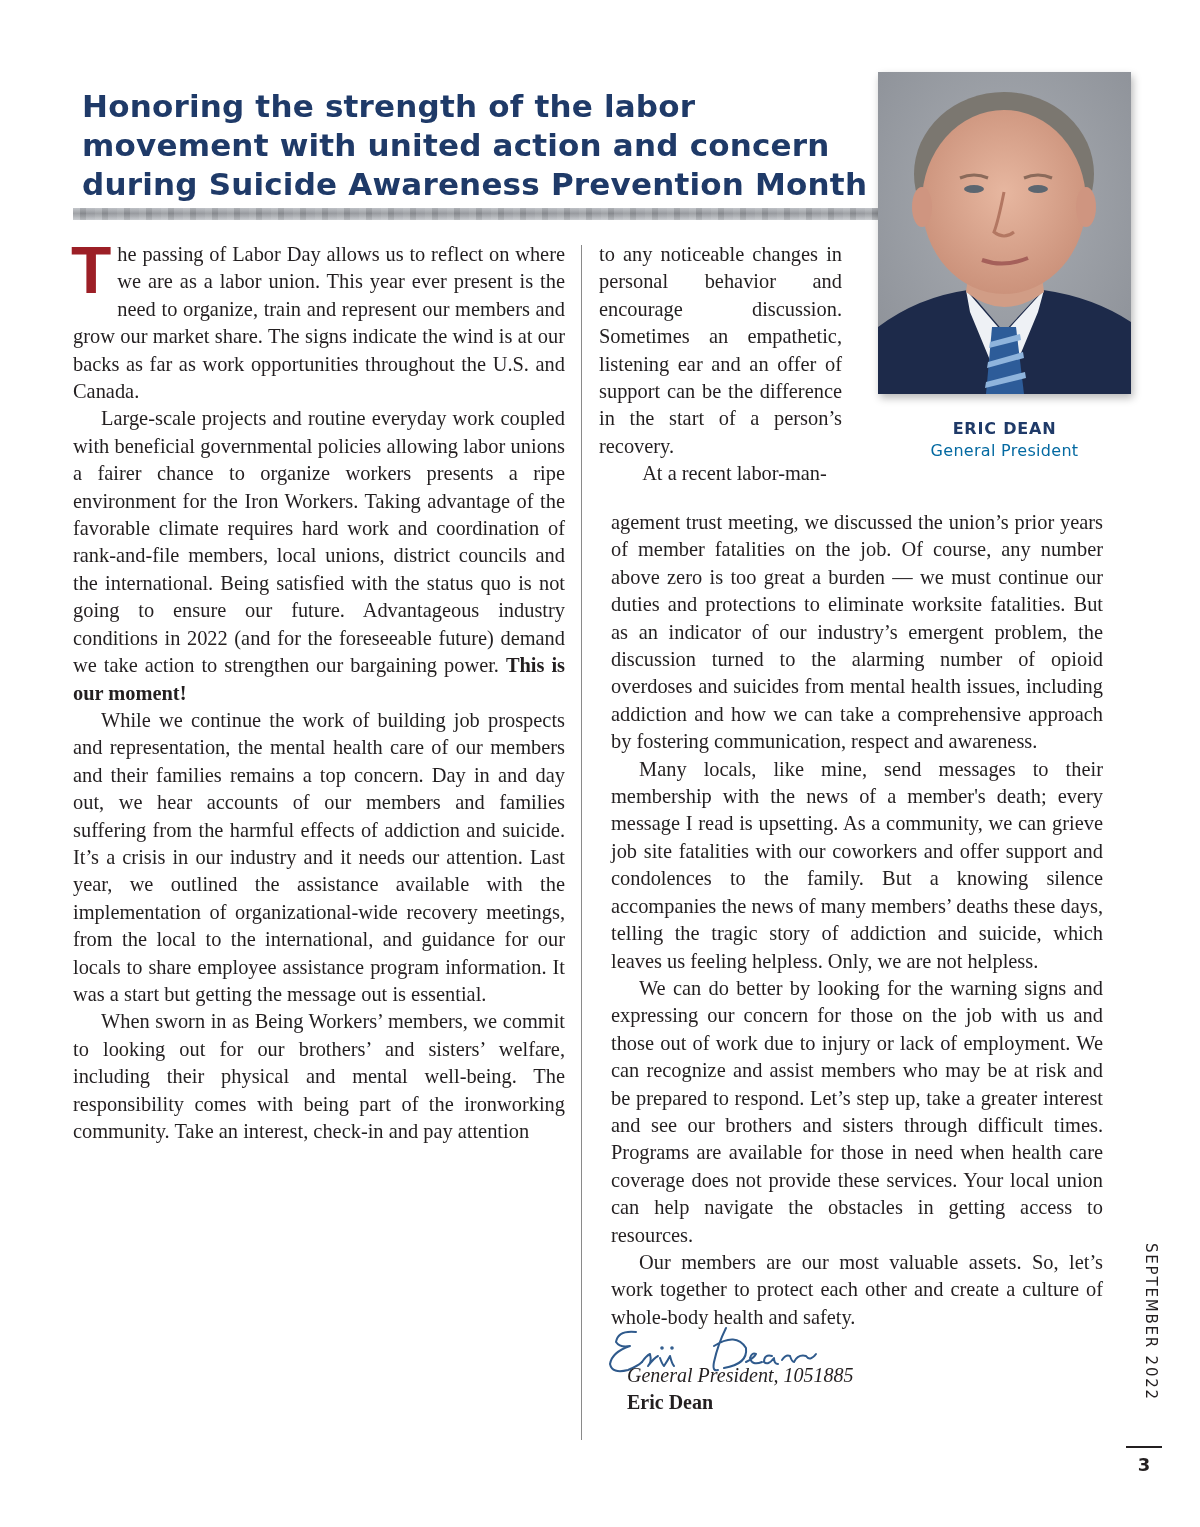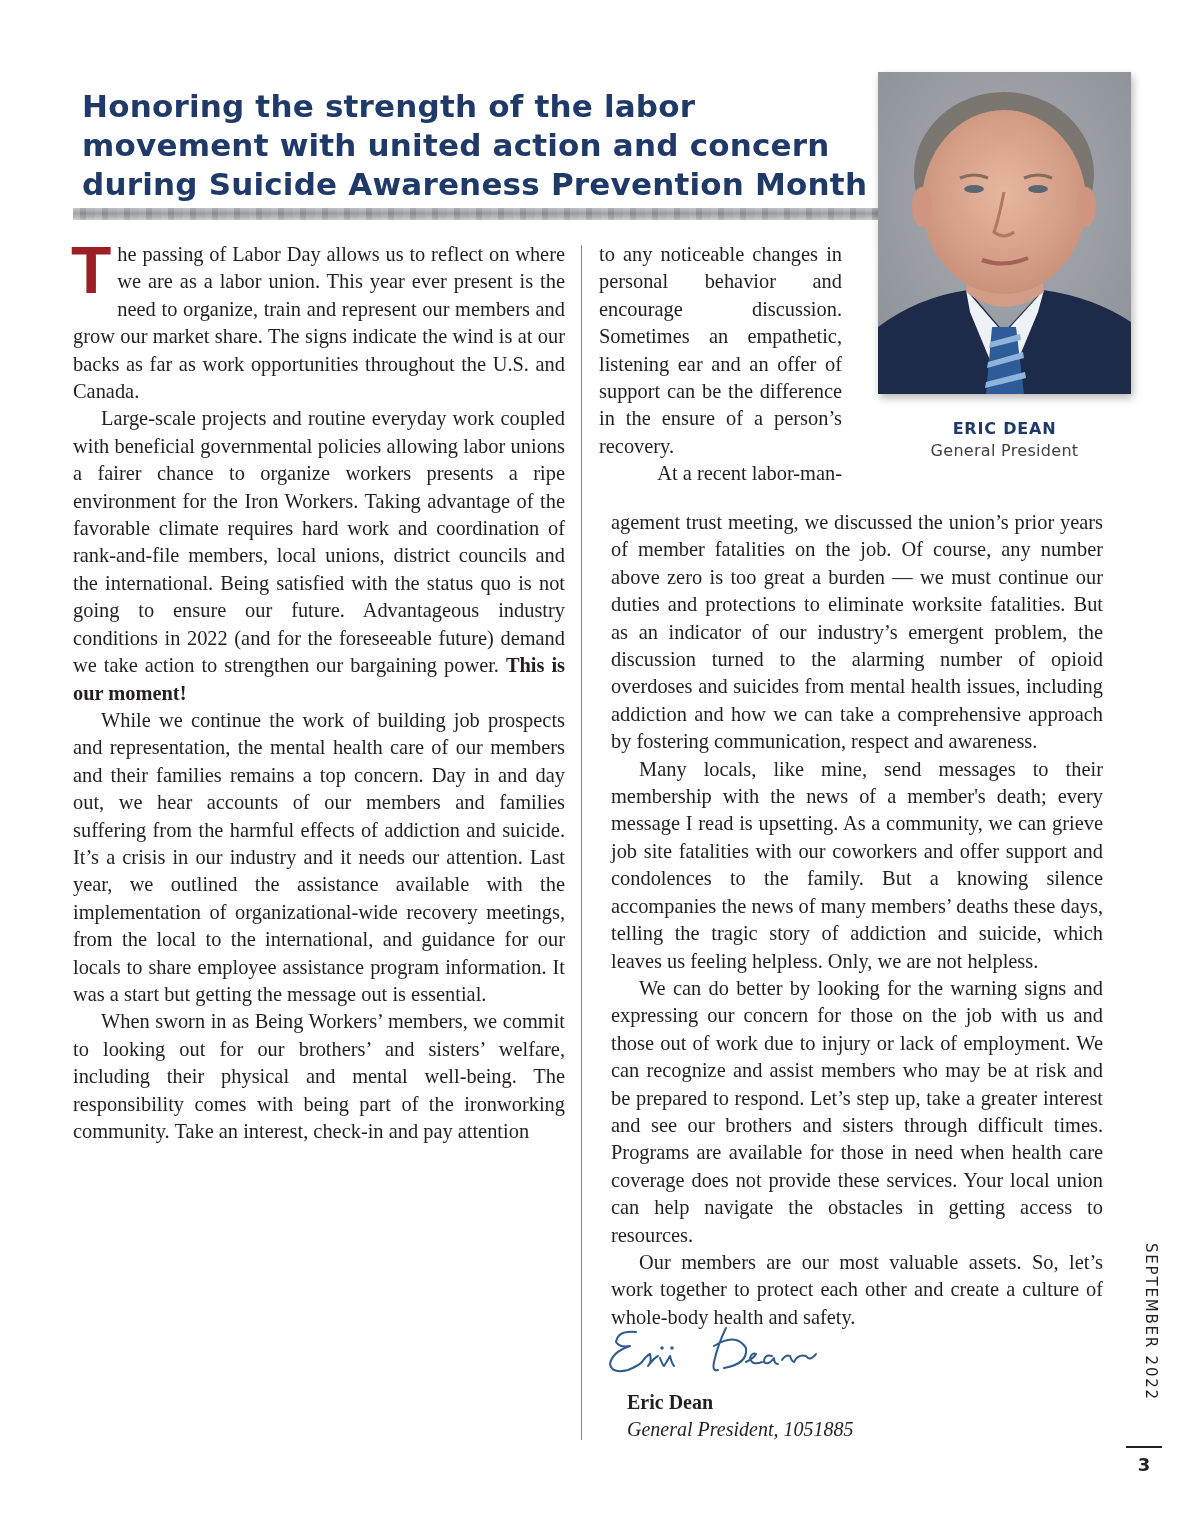--- a/index.html
+++ b/index.html
@@ -23,42 +23,42 @@
 
   .photo {
     position: absolute; left: 878px; top: 72px; width: 253px; height: 322px;
     background: #989ca3; overflow: hidden;
     box-shadow: 2px 4px 8px rgba(0,0,0,0.28);
   }
   .photo svg { display: block; }
 
   .caption { position: absolute; left: 878px; top: 418px; width: 253px; text-align: center; font-family: "DejaVu Sans", sans-serif; }
   .caption .cap-name { display: block; font-weight: bold; font-size: 16px; letter-spacing: 0.8px; color: #1f3a68; line-height: 22px; }
-  .caption .cap-title { display: block; font-size: 16px; color: #404040; line-height: 22px; letter-spacing: 0.3px; }
+  .caption .cap-title { display: block; font-size: 16px; color: #0369a1; line-height: 22px; letter-spacing: 0.3px; }
 
   .col-divider { position: absolute; left: 581px; top: 245px; width: 1px; height: 1195px; background: #8a8a8a; }
 
   .body-text { font-size: 20.4px; line-height: 27.4px; text-align: justify; margin: 0; }
   .body-text p { margin: 0; text-indent: 28px; }
   .body-text p.first { text-indent: 0; }
 
   .col1 { position: absolute; left: 73px; top: 241px; width: 492px; }
   .col2a { position: absolute; left: 599px; top: 241px; width: 243px; }
   .col2b { position: absolute; left: 599px; top: 509px; width: 492px; margin-left: 12px; }
 
   .dropcap {
     float: left; font-family: "Liberation Sans", sans-serif; font-weight: bold;
     color: #9c1f26; font-size: 66px; line-height: 50px; height: 52px;
     margin: 4px 6px 0 -2px; padding: 0;
   }
   .bold { font-weight: bold; }
 
   .signature { position: absolute; left: 606px; top: 1318px; width: 230px; height: 66px; }
   .sig-name { position: absolute; left: 627px; top: 1389px; font-weight: bold; font-size: 20px; line-height: 27px; }
-  .sig-title { position: absolute; left: 627px; top: 1416px; font-style: italic; font-size: 20px; line-height: 27px; }
+  .sig-title { position: absolute; left: 627px; top: 1362px; font-style: italic; font-size: 20px; line-height: 27px; }
 
   .folio-month {
     position: absolute; left: 1130px; top: 1243px; width: 30px; height: 200px;
     writing-mode: vertical-rl; font-family: "DejaVu Sans", sans-serif; font-size: 15px;
     letter-spacing: 1.8px; color: #231f20; white-space: nowrap;
   }
   .folio-line { position: absolute; left: 1126px; top: 1446px; width: 36px; height: 1.5px; background: #231f20; }
   .folio-page { position: absolute; left: 1126px; top: 1454px; width: 36px; text-align: center; font-family: "DejaVu Sans", sans-serif; font-weight: bold; font-size: 18px; color: #231f20; }
 </style>
 </head>
@@ -123,22 +123,22 @@
 <div class="body-text col1">
   <p class="first">
     <span class="dropcap">T</span><span>he passing of Labor Day allows us to reflect on where we are as a labor union. This year ever present is the need to organize, train and represent our members and grow our market share. The signs indicate the wind is at our backs as far as work opportunities throughout the U.S. and Canada.</span>
   </p>
   <p><span>Large-scale projects and routine everyday work coupled with beneficial governmental policies allowing labor unions a fairer chance to organize workers presents a ripe environment for the Iron Workers. Taking advantage of the favorable climate requires hard work and coordination of rank-and-file members, local unions, district councils and the international. Being satisfied with the status quo is not going to ensure our future. Advantageous industry conditions in 2022 (and for the foreseeable future) demand we take action to strengthen our bargaining power. </span><span class="bold">This is our moment!</span></p>
   <p>While we continue the work of building job prospects and representation, the mental health care of our members and their families remains a top concern. Day in and day out, we hear accounts of our members and families suffering from the harmful effects of addiction and suicide. It’s a crisis in our industry and it needs our attention. Last year, we outlined the assistance available with the implementation of organizational-wide recovery meetings, from the local to the international, and guidance for our locals to share employee assistance program information. It was a start but getting the message out is essential.</p>
   <p>When sworn in as Being Workers’ members, we commit to looking out for our brothers’ and sisters’ welfare, including their physical and mental well-being. The responsibility comes with being part of the ironworking community. Take an interest, check-in and pay attention</p>
 </div>
 
 <div class="body-text col2a">
-  <p class="first">to any noticeable changes in personal behavior and encourage discussion. Sometimes an empathetic, listening ear and an offer of support can be the difference in the ensure of a person’s recovery.</p>
-  <p style="text-align: right;">At a recent labor-man-</p>
+  <p class="first">to any noticeable changes in personal behavior and encourage discussion. Sometimes an empathetic, listening ear and an offer of support can be the difference in the start of a person’s recovery.</p>
+  <p style="text-align: center;">At a recent labor-man-</p>
 </div>
 
 <div class="body-text col2b">
   <p class="first">agement trust meeting, we discussed the union’s prior years of member fatalities on the job. Of course, any number above zero is too great a burden — we must continue our duties and protections to eliminate worksite fatalities. But as an indicator of our industry’s emergent problem, the discussion turned to the alarming number of opioid overdoses and suicides from mental health issues, including addiction and how we can take a comprehensive approach by fostering communication, respect and awareness.</p>
   <p>Many locals, like mine, send messages to their membership with the news of a member's death; every message I read is upsetting. As a community, we can grieve job site fatalities with our coworkers and offer support and condolences to the family. But a knowing silence accompanies the news of many members’ deaths these days, telling the tragic story of addiction and suicide, which leaves us feeling helpless. Only, we are not helpless.</p>
   <p>We can do better by looking for the warning signs and expressing our concern for those on the job with us and those out of work due to injury or lack of employment. We can recognize and assist members who may be at risk and be prepared to respond. Let’s step up, take a greater interest and see our brothers and sisters through difficult times. Programs are available for those in need when health care coverage does not provide these services. Your local union can help navigate the obstacles in getting access to resources.</p>
   <p>Our members are our most valuable assets. So, let’s work together to protect each other and create a culture of whole-body health and safety.</p>
 </div>
 
 <svg class="signature" viewBox="0 0 230 66">

